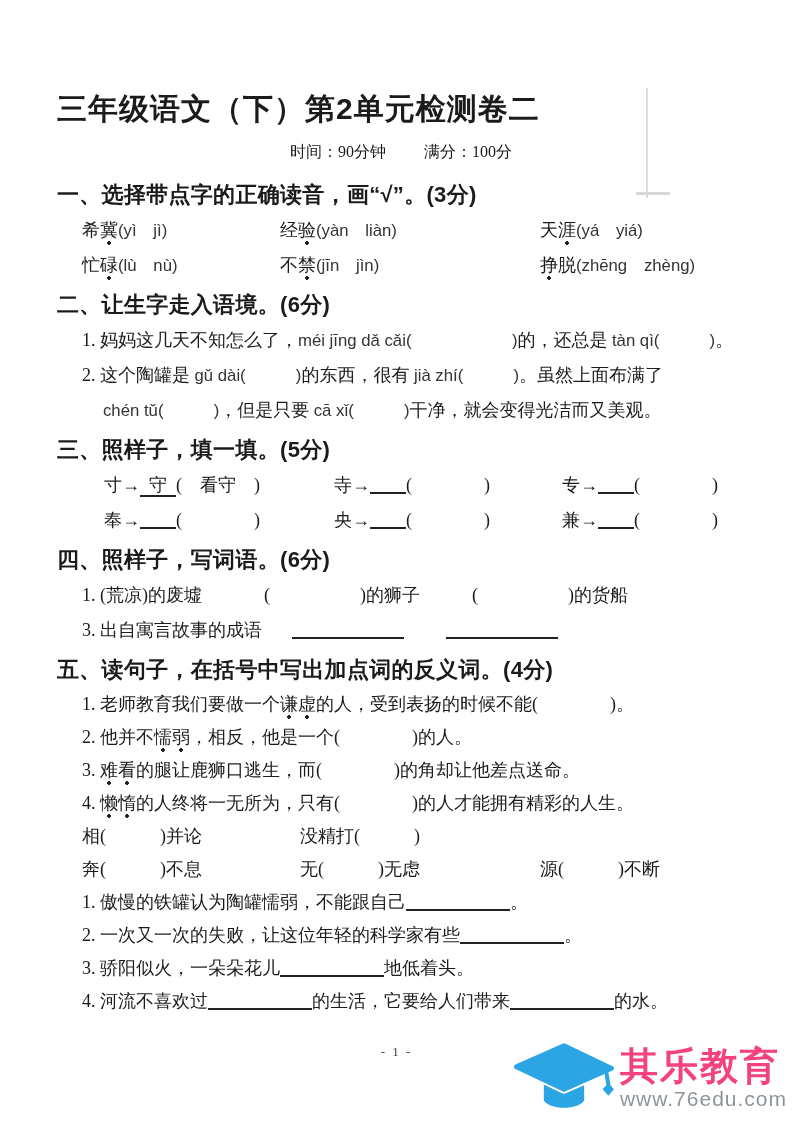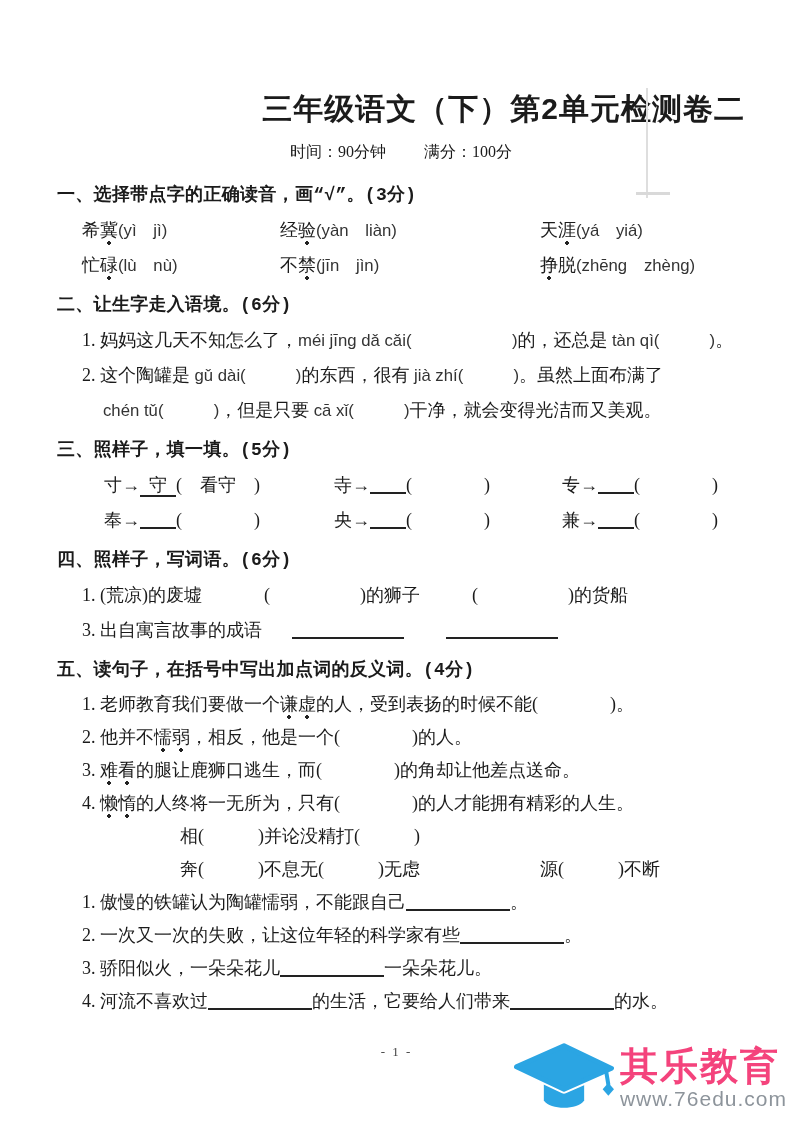--- a/index.html
+++ b/index.html
@@ -5,35 +5,35 @@
   :root{ --blue:#2BA5E3; --pink:#F4437C; --gray:#8D949B; }
   html,body{margin:0;padding:0;background:#e9e9e9;}
   .page{
     width:793px;height:1122px;position:relative;background:#ffffff;
     font-family:"Liberation Serif", serif;color:#1b1b1b;overflow:hidden;
     margin:0 auto;
   }
   .content{padding:90px 48px 0 57px;}
   .title{
     font-family:"Liberation Sans", sans-serif;font-weight:700;
-    font-size:30px;line-height:38px;text-align:right;margin:0 0 10px 0;
+    font-size:30px;line-height:38px;text-align:left;margin:0 0 10px 0;
     letter-spacing:1px;
   }
   .meta{text-align:center;font-size:16px;line-height:28px;margin-bottom:14px;}
   .meta span + span{margin-left:34px;}
   h2.shead{
-    font-family:Liberation Mono, monospace;font-weight:700;
-    font-size:18px;line-height:30px;margin:7px 0 3px 0;letter-spacing:.3px;
+    font-family:Liberation Sans, sans-serif;font-weight:700;
+    font-size:22px;line-height:30px;margin:7px 0 3px 0;letter-spacing:.3px;
   }
   .line{font-size:18px;line-height:35px;padding-left:25px;white-space:nowrap;}
   .line.cont{padding-left:46px;}
   .cols{display:flex;padding-left:25px;font-size:18px;line-height:35px;white-space:nowrap;}
   .s1 .c0{width:198px;} .s1 .c1{width:260px;}
   .s3 .c0{width:230px;margin-left:22px;} .s3 .c1{width:228px;}
-  .s6 .c0{width:218px;text-align:right;} .s6 .c1{width:240px;}
+  .s6 .c0{width:218px;} .s6 .c1{width:240px;}
   .s5 .line{line-height:33px;}
   .s6 .cols{line-height:33px;}
   .s6 .line{line-height:33px;}
   
   .py{font-family:"Liberation Sans", sans-serif;font-size:0.93em;color:#333;}
   .dot{
     background-image:radial-gradient(circle, #222 1.7px, transparent 2.1px);
     background-size:1em 6px;background-repeat:repeat-x;background-position:0 100%;
     padding-bottom:6px;
   }
@@ -120,21 +120,21 @@
         <span class="c0"><span>相(　　　)并论</span></span>
         <span class="c1"><span>没精打(　　　)</span></span>
       </div>
       <div class="cols s6">
         <span class="c0"><span>奔(　　　)不息</span></span>
         <span class="c1"><span>无(　　　)无虑</span></span>
         <span class="c2"><span>源(　　　)不断</span></span>
       </div>
       <div class="line"><span>1. 傲慢的铁罐认为陶罐懦弱，不能跟自己</span><span class="blank" style="width: 104px;"></span><span>。</span></div>
       <div class="line"><span>2. 一次又一次的失败，让这位年轻的科学家有些</span><span class="blank" style="width: 104px;"></span><span>。</span></div>
-      <div class="line"><span>3. 骄阳似火，一朵朵花儿</span><span class="blank" style="width: 104px;"></span><span>一朵朵花儿。</span></div>
+      <div class="line"><span>3. 骄阳似火，一朵朵花儿</span><span class="blank" style="width: 104px;"></span><span>地低着头。</span></div>
       <div class="line"><span>4. 河流不喜欢过</span><span class="blank" style="width: 104px;"></span><span>的生活，它要给人们带来</span><span class="blank" style="width: 104px;"></span><span>的水。</span></div>
     </section>
   </div>
 
   <div class="artifact-v"></div>
   <div class="artifact-h"></div>
 
   <div class="pagenum">- 1 -</div>
 
   <div class="logo">

